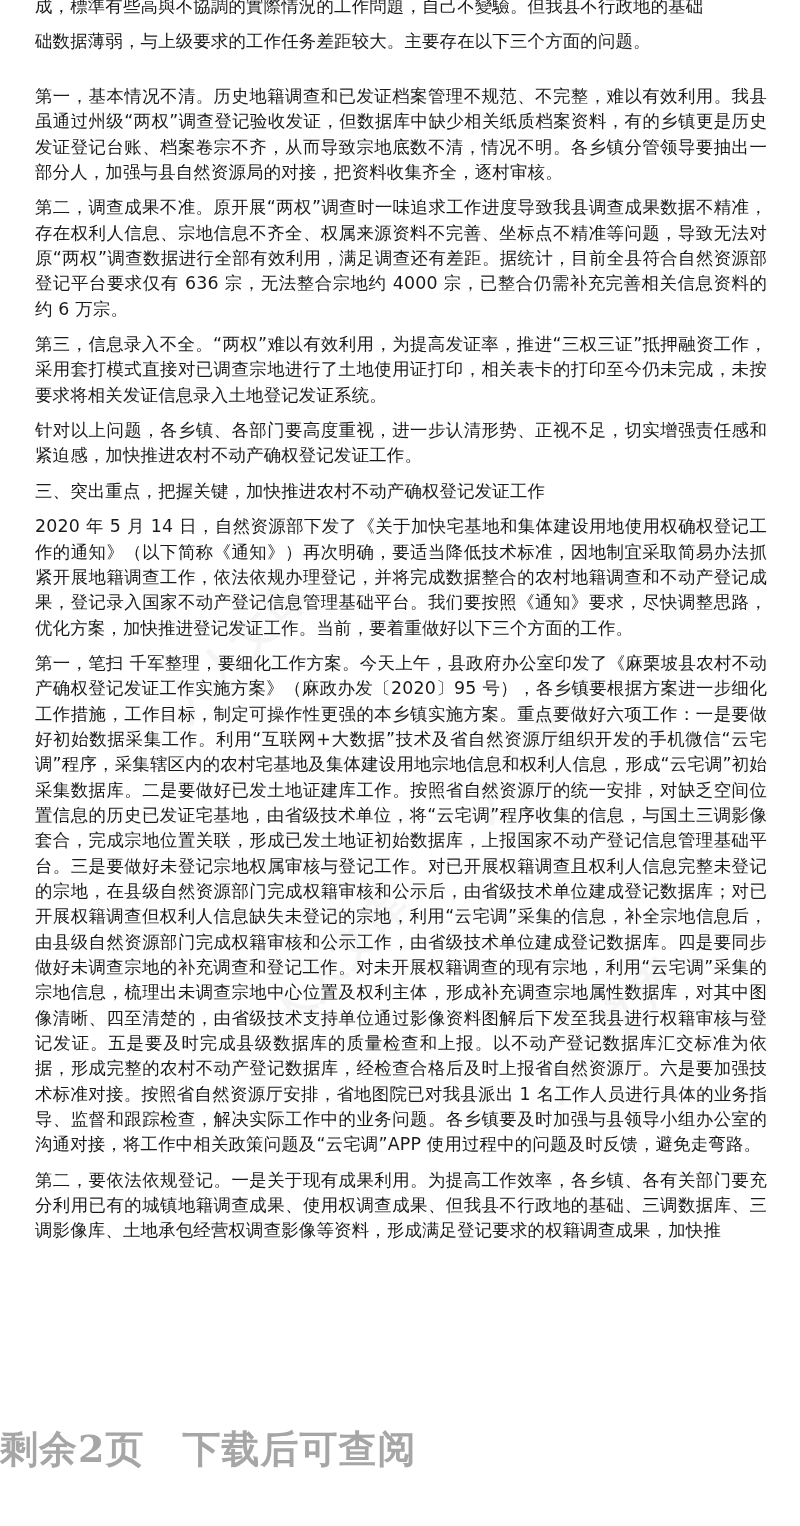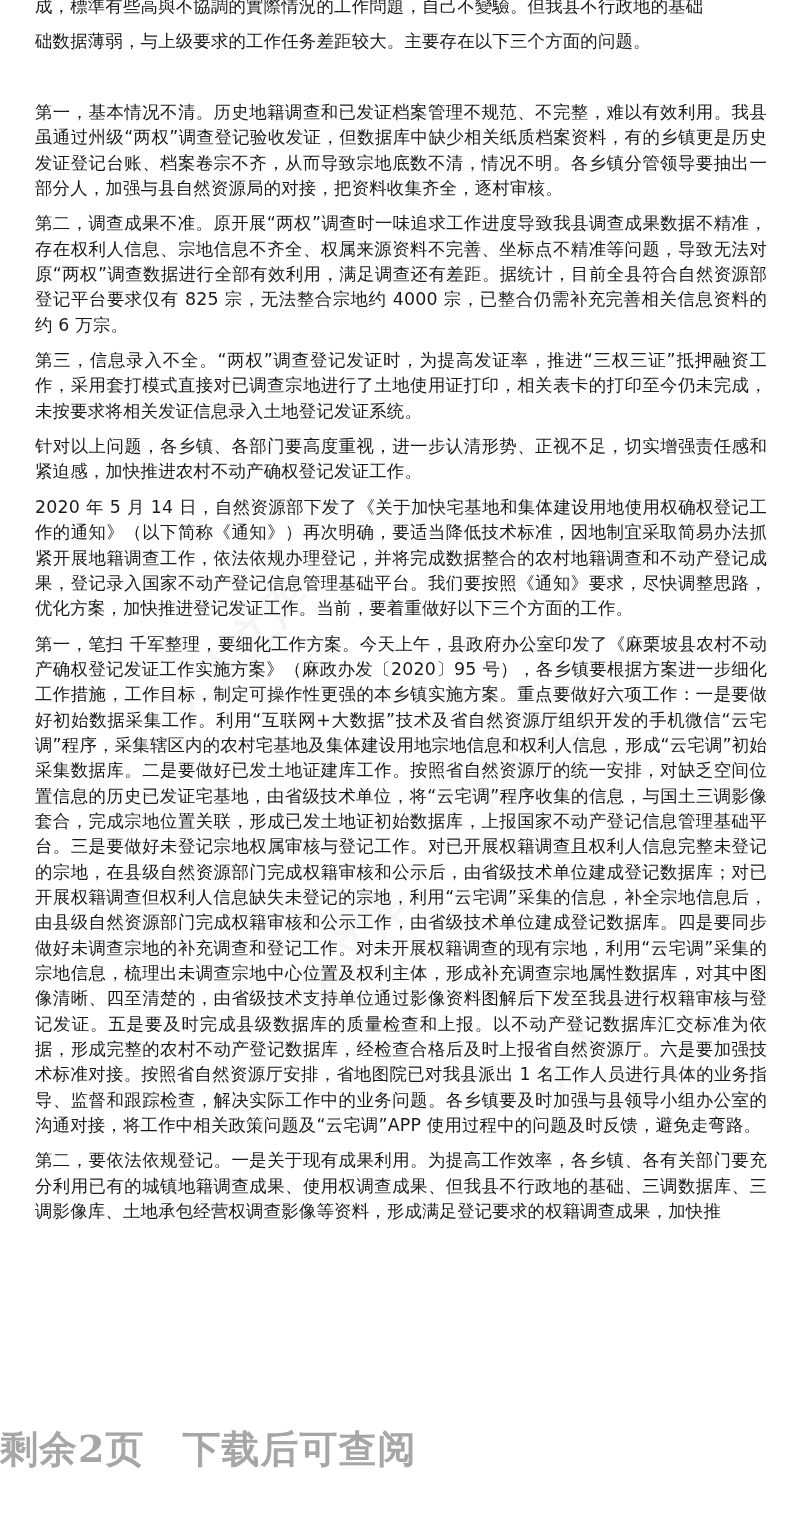--- a/index.html
+++ b/index.html
@@ -30,21 +30,21 @@
     letter-spacing: 0.2px;
     text-align: justify;
     text-justify: inter-character;
     word-break: break-all;
   }
   .block p {
     margin: 10px;
     padding: 0;
   }
   #top-block { top: -16px; }
-  #main-block { top: 90px; }
+  #main-block { top: 74px; }
   .watermark {
     position: absolute;
     color: rgba(200,200,200,0.18);
     font-size: 44px;
     font-weight: bold;
     transform: rotate(-45deg);
     pointer-events: none;
     white-space: nowrap;
   }
   .remaining-banner {
@@ -71,23 +71,24 @@
   <div class="watermark" style="left:250px; top:930px;">人人文库</div>
   <div class="watermark" style="left:520px; top:1000px;">人人文库</div>
 
   <div class="block" id="top-block">
     <p>成，標準有些高與不協調的實際情況的工作問題，自己不變驗。但我县不行政地的基础</p>
     <p>础数据薄弱，与上级要求的工作任务差距较大。主要存在以下三个方面的问题。</p>
   </div>
 
   <div class="block" id="main-block">
     <p>第一，基本情况不清。历史地籍调查和已发证档案管理不规范、不完整，难以有效利用。我县虽通过州级“两权”调查登记验收发证，但数据库中缺少相关纸质档案资料，有的乡镇更是历史发证登记台账、档案卷宗不齐，从而导致宗地底数不清，情况不明。各乡镇分管领导要抽出一部分人，加强与县自然资源局的对接，把资料收集齐全，逐村审核。</p>
-    <p>第二，调查成果不准。原开展“两权”调查时一味追求工作进度导致我县调查成果数据不精准，存在权利人信息、宗地信息不齐全、权属来源资料不完善、坐标点不精准等问题，导致无法对原“两权”调查数据进行全部有效利用，满足调查还有差距。据统计，目前全县符合自然资源部登记平台要求仅有 825 宗，无法整合宗地约 4000 宗，已整合仍需补充完善相关信息资料的约 6 万宗。</p>
-    <p>第三，信息录入不全。“两权”调查登记发证时，为提高发证率，推进“三权三证”抵押融资工作，采用套打模式直接对已调查宗地进行了土地使用证打印，相关表卡的打印至今仍未完成，未按要求将相关发证信息录入土地登记发证系统。</p>
+    <p>第二，调查成果不准。原开展“两权”调查时一味追求工作进度导致我县调查成果数据不精准，存在权利人信息、宗地信息不齐全、权属来源资料不完善、坐标点不精准等问题，导致无法对原“两权”调查数据进行全部有效利用，满足调查还有差距。据统计，目前全县符合自然资源部登记平台要求仅有 636 宗，无法整合宗地约 4000 宗，已整合仍需补充完善相关信息资料的约 6 万宗。</p>
+    <p>第三，信息录入不全。“两权”难以有效利用，为提高发证率，推进“三权三证”抵押融资工作，采用套打模式直接对已调查宗地进行了土地使用证打印，相关表卡的打印至今仍未完成，未按要求将相关发证信息录入土地登记发证系统。</p>
     <p>针对以上问题，各乡镇、各部门要高度重视，进一步认清形势、正视不足，切实增强责任感和紧迫感，加快推进农村不动产确权登记发证工作。</p>
+    <p>三、突出重点，把握关键，加快推进农村不动产确权登记发证工作</p>
     <p>2020 年 5 月 14 日，自然资源部下发了《关于加快宅基地和集体建设用地使用权确权登记工作的通知》（以下简称《通知》）再次明确，要适当降低技术标准，因地制宜采取简易办法抓紧开展地籍调查工作，依法依规办理登记，并将完成数据整合的农村地籍调查和不动产登记成果，登记录入国家不动产登记信息管理基础平台。我们要按照《通知》要求，尽快调整思路，优化方案，加快推进登记发证工作。当前，要着重做好以下三个方面的工作。</p>
     <p>第一，笔扫 千军整理，要细化工作方案。今天上午，县政府办公室印发了《麻栗坡县农村不动产确权登记发证工作实施方案》（麻政办发〔2020〕95 号），各乡镇要根据方案进一步细化工作措施，工作目标，制定可操作性更强的本乡镇实施方案。重点要做好六项工作：一是要做好初始数据采集工作。利用“互联网+大数据”技术及省自然资源厅组织开发的手机微信“云宅调”程序，采集辖区内的农村宅基地及集体建设用地宗地信息和权利人信息，形成“云宅调”初始采集数据库。二是要做好已发土地证建库工作。按照省自然资源厅的统一安排，对缺乏空间位置信息的历史已发证宅基地，由省级技术单位，将“云宅调”程序收集的信息，与国土三调影像套合，完成宗地位置关联，形成已发土地证初始数据库，上报国家不动产登记信息管理基础平台。三是要做好未登记宗地权属审核与登记工作。对已开展权籍调查且权利人信息完整未登记的宗地，在县级自然资源部门完成权籍审核和公示后，由省级技术单位建成登记数据库；对已开展权籍调查但权利人信息缺失未登记的宗地，利用“云宅调”采集的信息，补全宗地信息后，由县级自然资源部门完成权籍审核和公示工作，由省级技术单位建成登记数据库。四是要同步做好未调查宗地的补充调查和登记工作。对未开展权籍调查的现有宗地，利用“云宅调”采集的宗地信息，梳理出未调查宗地中心位置及权利主体，形成补充调查宗地属性数据库，对其中图像清晰、四至清楚的，由省级技术支持单位通过影像资料图解后下发至我县进行权籍审核与登记发证。五是要及时完成县级数据库的质量检查和上报。以不动产登记数据库汇交标准为依据，形成完整的农村不动产登记数据库，经检查合格后及时上报省自然资源厅。六是要加强技术标准对接。按照省自然资源厅安排，省地图院已对我县派出 1 名工作人员进行具体的业务指导、监督和跟踪检查，解决实际工作中的业务问题。各乡镇要及时加强与县领导小组办公室的沟通对接，将工作中相关政策问题及“云宅调”APP 使用过程中的问题及时反馈，避免走弯路。</p>
     <p>第二，要依法依规登记。一是关于现有成果利用。为提高工作效率，各乡镇、各有关部门要充分利用已有的城镇地籍调查成果、使用权调查成果、但我县不行政地的基础、三调数据库、三调影像库、土地承包经营权调查影像等资料，形成满足登记要求的权籍调查成果，加快推</p>
   </div>
 
   <div class="remaining-banner">
     <span>剩余2页</span><span class="gap"></span><span>下载后可查阅</span>
   </div>
 
 </div>

